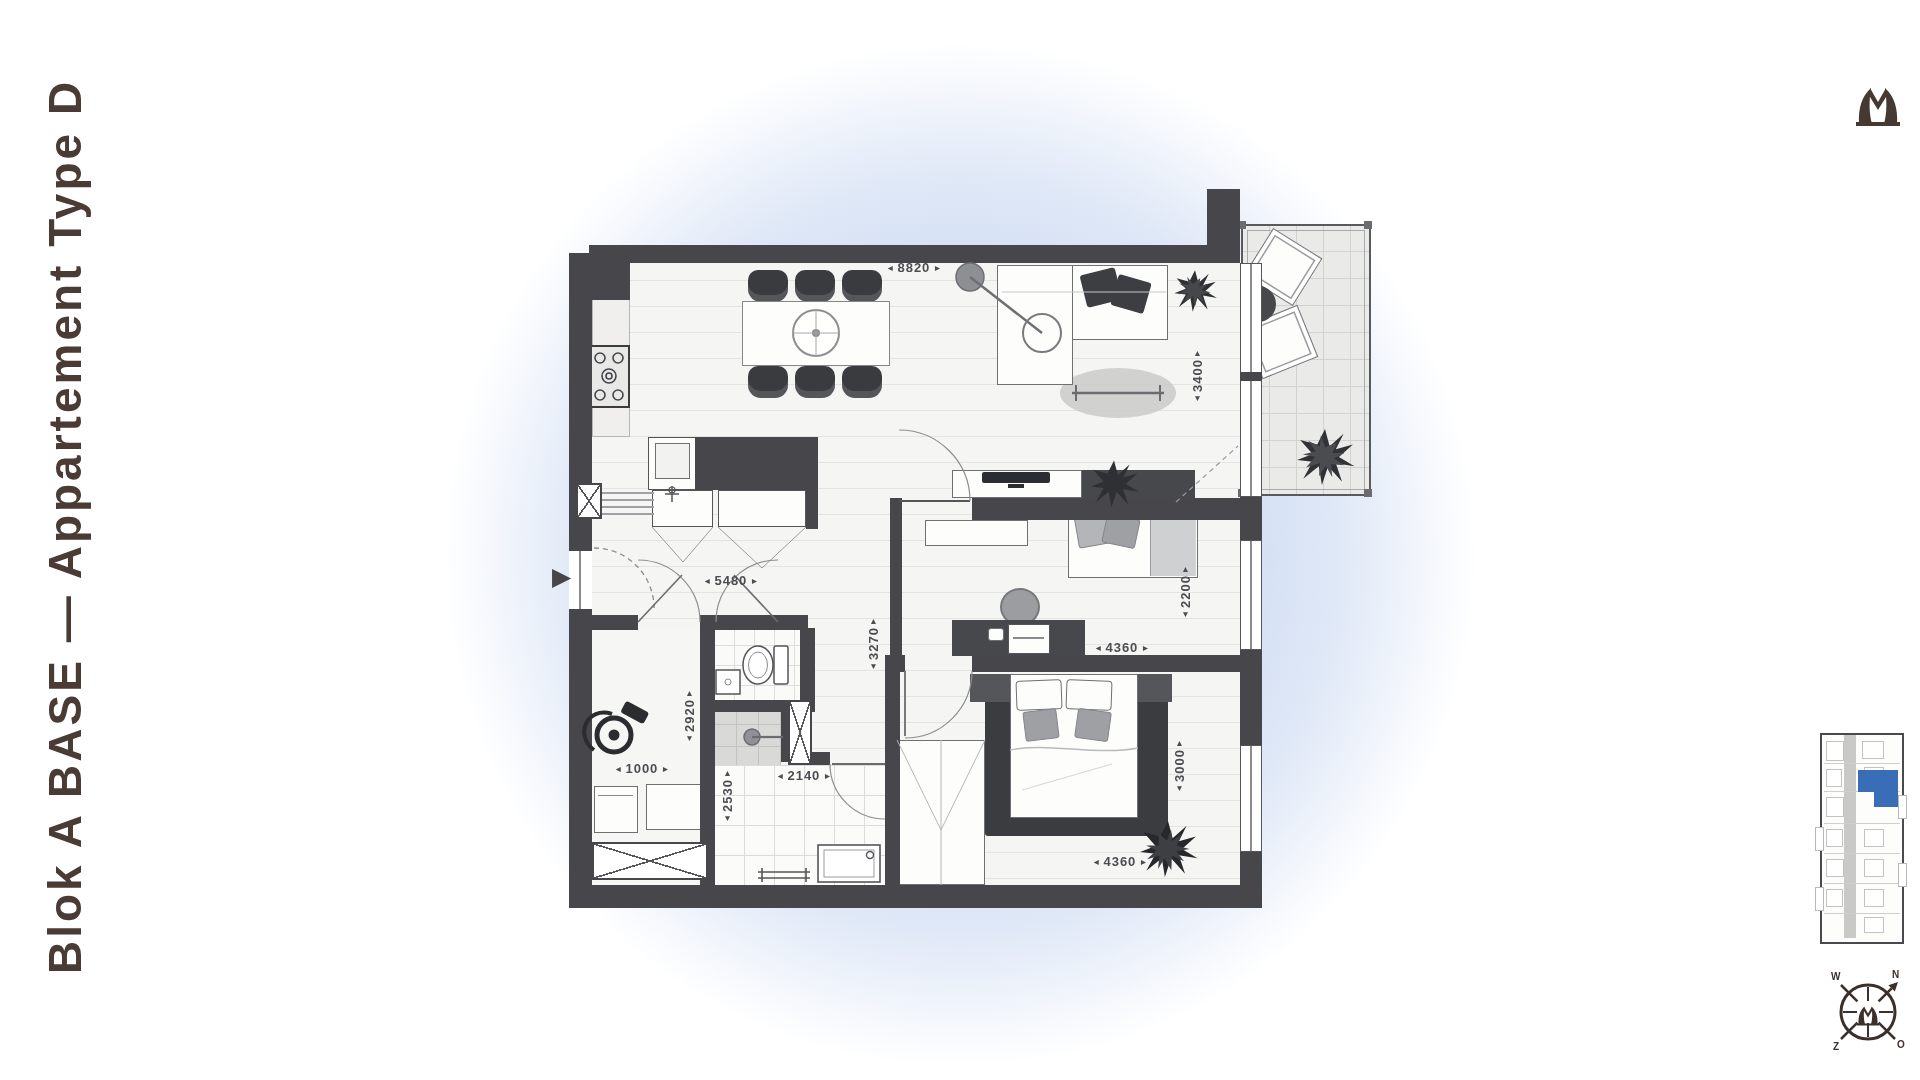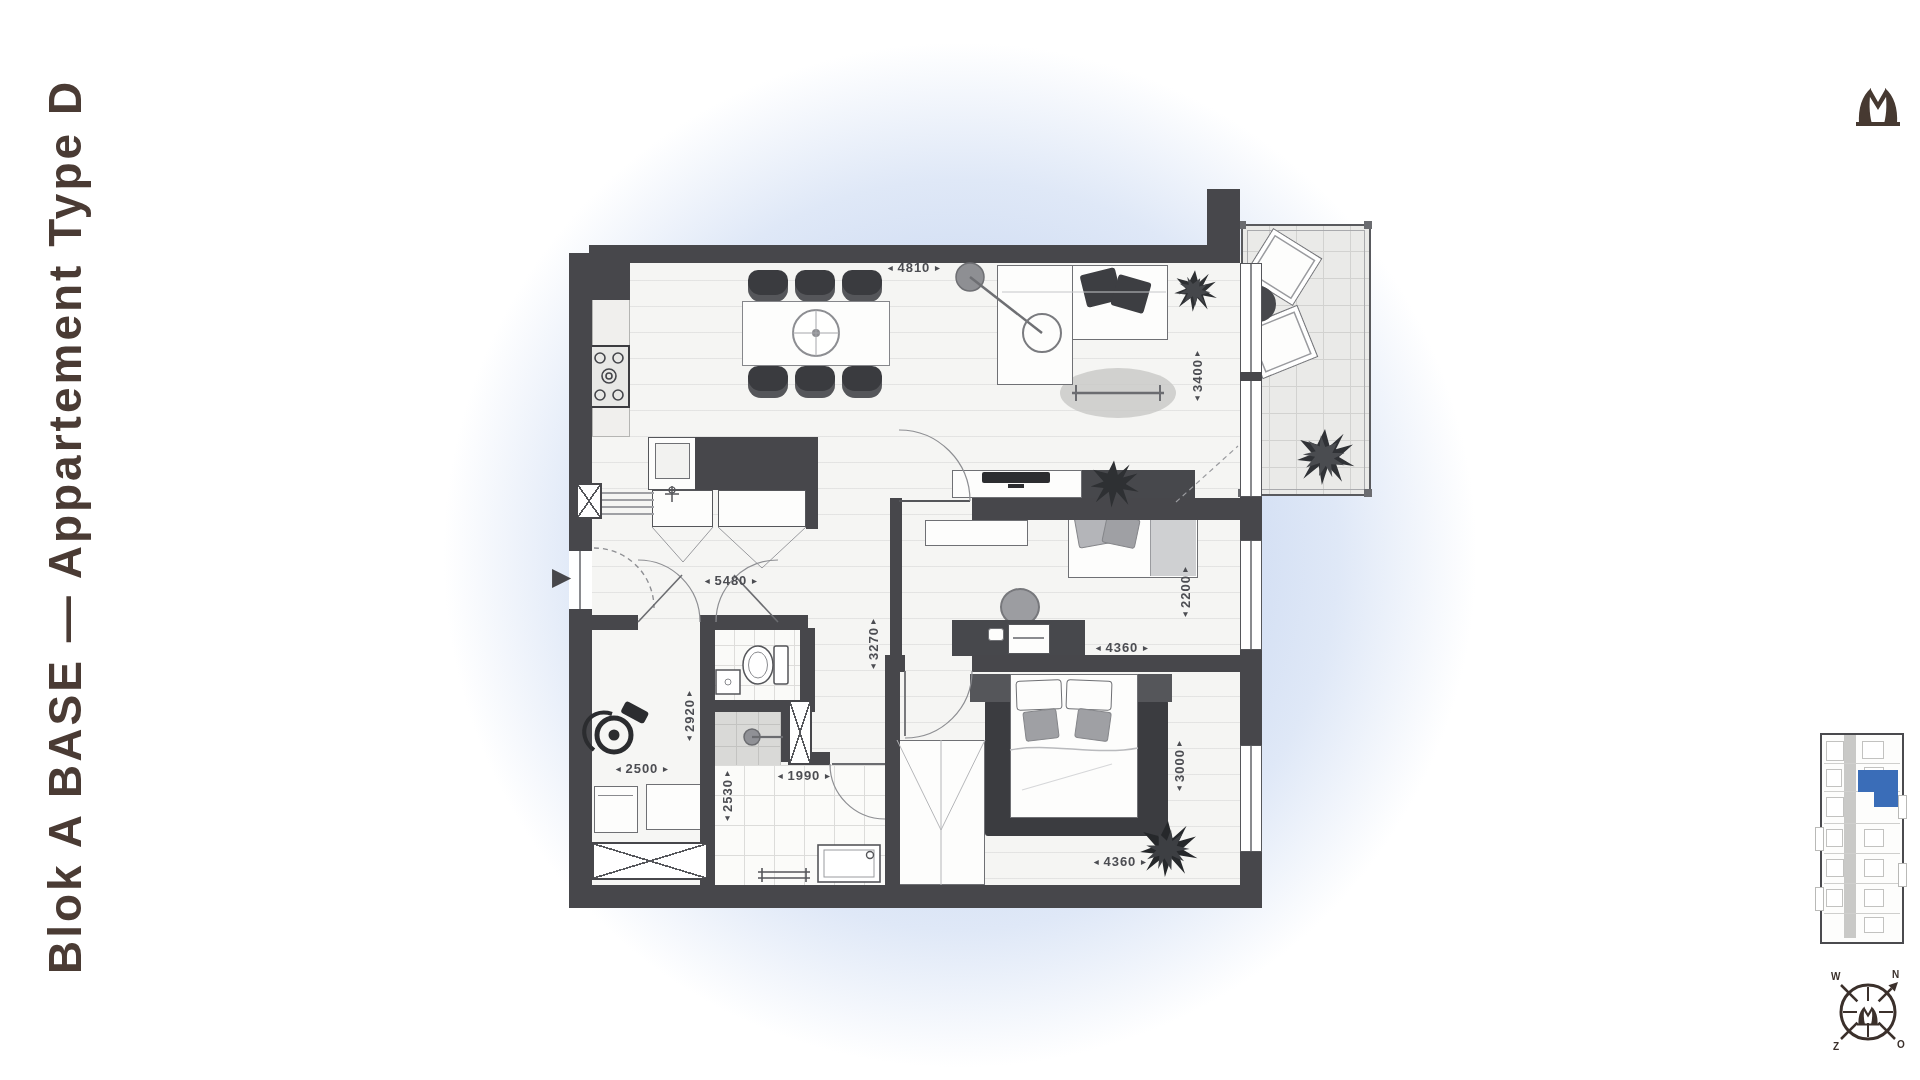--- a/index.html
+++ b/index.html
@@ -296,21 +296,21 @@
     </svg>
     <svg class="abs" style="left:585px;top:666px;" width="62" height="66" viewBox="0 0 40 40">
       <path d="M20 2 L23 13 L32 5 L27 15 L38 12 L29 20 L39 26 L27 24 L31 36 L22 26 L18 38 L16 26 L6 34 L12 23 L2 22 L12 18 L4 9 L15 12 Z" fill="#26282b"></path>
       <path d="M20 8 L22 15 L28 10 L25 17 L33 16 L26 21 L32 27 L24 24 L25 32 L20 25 L15 33 L15 24 L8 28 L13 21 L5 19 L13 17 L9 11 L16 15 Z" fill="#3d3f43" transform="rotate(-30 20 20)"></path>
     </svg>
 
     <div class="entry" style="left:0px;top:414px;">▶</div>
 
     <div class="dim" style="left:334px;top:110px;">
       <span class="ar">◄</span>
-      <span class="val">4810</span>
+      <span class="val">8820</span>
       <span class="ar">►</span>
     </div>
     <div class="dim dimv" style="left:638px;top:198px;">
       <span class="ar">▲</span>
       <span class="val">3400</span>
       <span class="ar">▼</span>
     </div>
     <div class="dim" style="left:151px;top:423px;">
       <span class="ar">◄</span>
       <span class="val">5480</span>
@@ -321,31 +321,31 @@
       <span class="val">3270</span>
       <span class="ar">▼</span>
     </div>
     <div class="dim dimv" style="left:130px;top:538px;">
       <span class="ar">▲</span>
       <span class="val">2920</span>
       <span class="ar">▼</span>
     </div>
     <div class="dim" style="left:62px;top:611px;">
       <span class="ar">◄</span>
-      <span class="val">2500</span>
+      <span class="val">1000</span>
       <span class="ar">►</span>
     </div>
     <div class="dim dimv" style="left:168px;top:618px;">
       <span class="ar">▲</span>
       <span class="val">2530</span>
       <span class="ar">▼</span>
     </div>
     <div class="dim" style="left:224px;top:618px;">
       <span class="ar">◄</span>
-      <span class="val">1990</span>
+      <span class="val">2140</span>
       <span class="ar">►</span>
     </div>
     <div class="dim" style="left:542px;top:490px;">
       <span class="ar">◄</span>
       <span class="val">4360</span>
       <span class="ar">►</span>
     </div>
     <div class="dim dimv" style="left:626px;top:414px;">
       <span class="ar">▲</span>
       <span class="val">2200</span>

